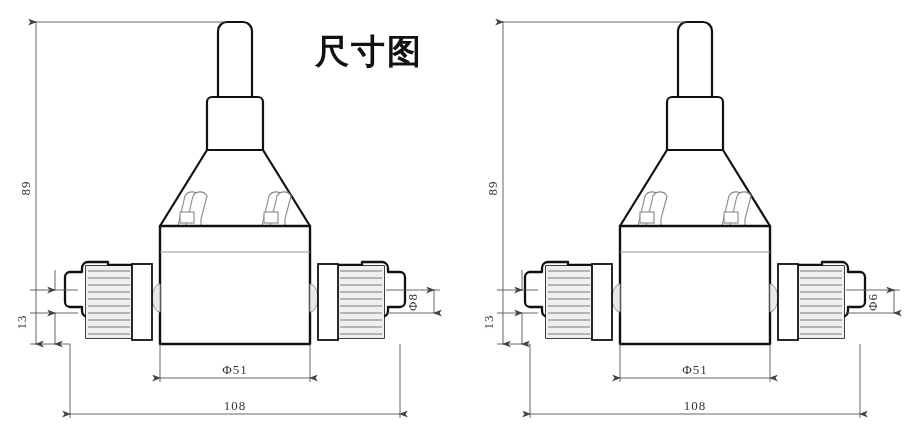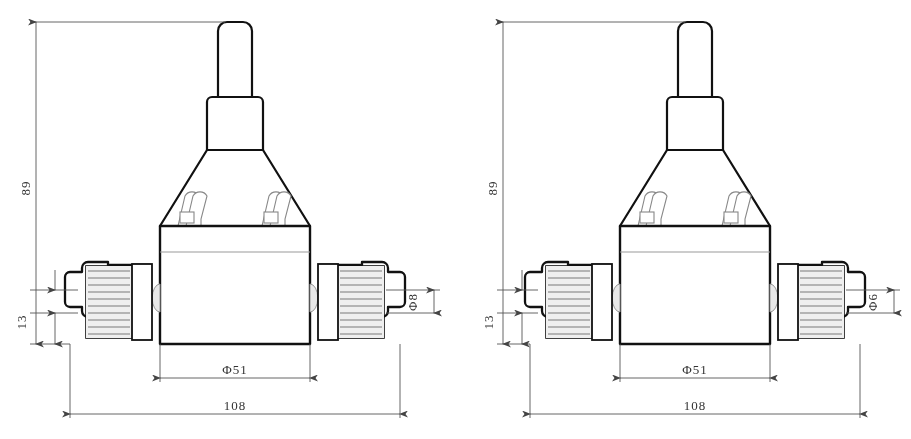--- a/index.html
+++ b/index.html
@@ -20,20 +20,21 @@
   .dimtext-rot{
     font-family:"Liberation Serif", serif;
     font-size:13px; fill:#333; letter-spacing:1px;
   }
 </style>
 </head>
 <body>
 
 <div class="stage">
 
+  <div class="title">尺寸图</div>
 
   <svg width="455" height="439" style="position:absolute;left:0;top:0">
     <defs>
       <marker id="arrL" markerWidth="9" markerHeight="7" refX="8" refY="3.5" orient="auto" markerUnits="userSpaceOnUse">
         <polygon points="0,0 9,3.5 0,7 2.5,3.5" fill="#444"></polygon>
       </marker>
       <marker id="arrR" markerWidth="9" markerHeight="7" refX="1" refY="3.5" orient="auto" markerUnits="userSpaceOnUse">
         <polygon points="9,0 0,3.5 9,7 6.5,3.5" fill="#444"></polygon>
       </marker>
       <marker id="arrU" markerWidth="7" markerHeight="9" refX="3.5" refY="8" orient="auto" markerUnits="userSpaceOnUse">

